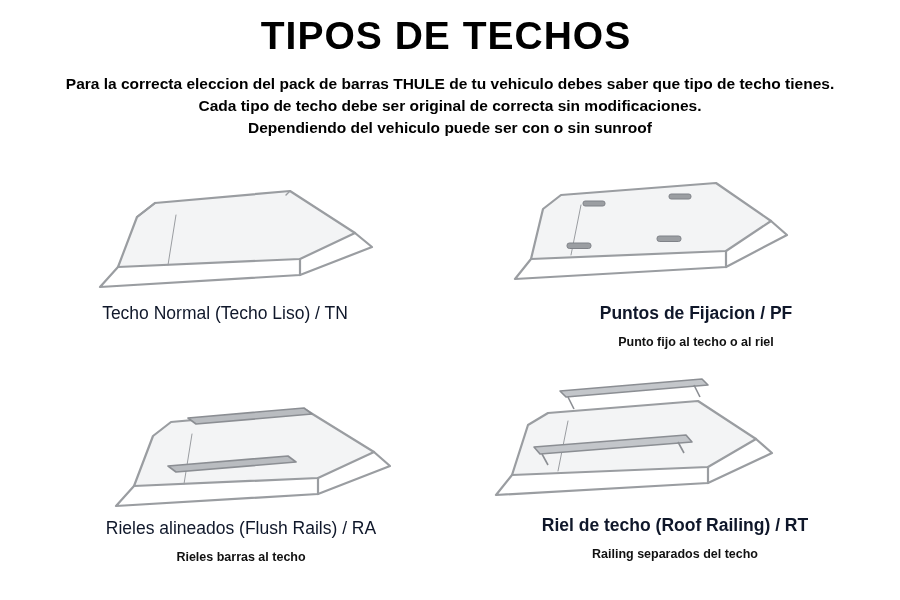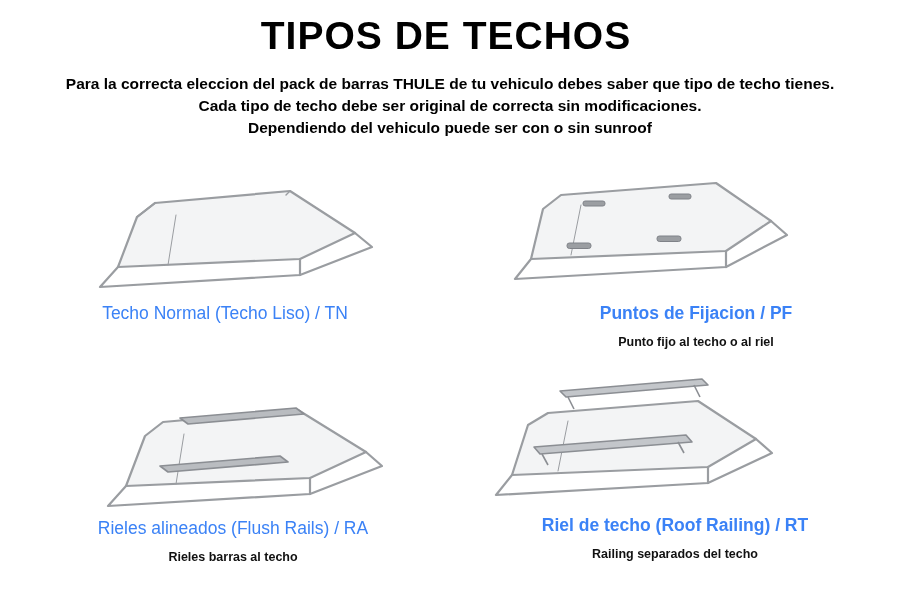--- a/index.html
+++ b/index.html
@@ -42,41 +42,41 @@
     width: 900px;
     height: 430px;
   }
   .cell {
     position: absolute;
     width: 450px;
     height: 215px;
   }
   .cell-tn { left: 0px;   top: 0px; }
   .cell-pf { left: 471px; top: 0px; }
-  .cell-ra { left: 8px;   top: 215px; padding-left: 36px; }
+  .cell-ra { left: 16px;   top: 215px; padding-left: 36px; }
   .cell-rt { left: 450px; top: 212px; }
 
   .figure {
     position: absolute;
     left: 0;
     top: 0;
     width: 450px;
     height: 150px;
   }
   .labels {
     position: absolute;
     left: 0;
     top: 148px;
     width: 450px;
     text-align: center;
   }
   .label-main {
     font-size: 17.5px;
     font-weight: normal;
-    color: #3b82f6;
+    color: #0f172a;
     line-height: 1.25;
   }
   .label-main.bold {
     font-weight: bold;
   }
   .label-sub {
     font-size: 12.5px;
     font-weight: bold;
     color: #111;
     margin-top: 10px;

